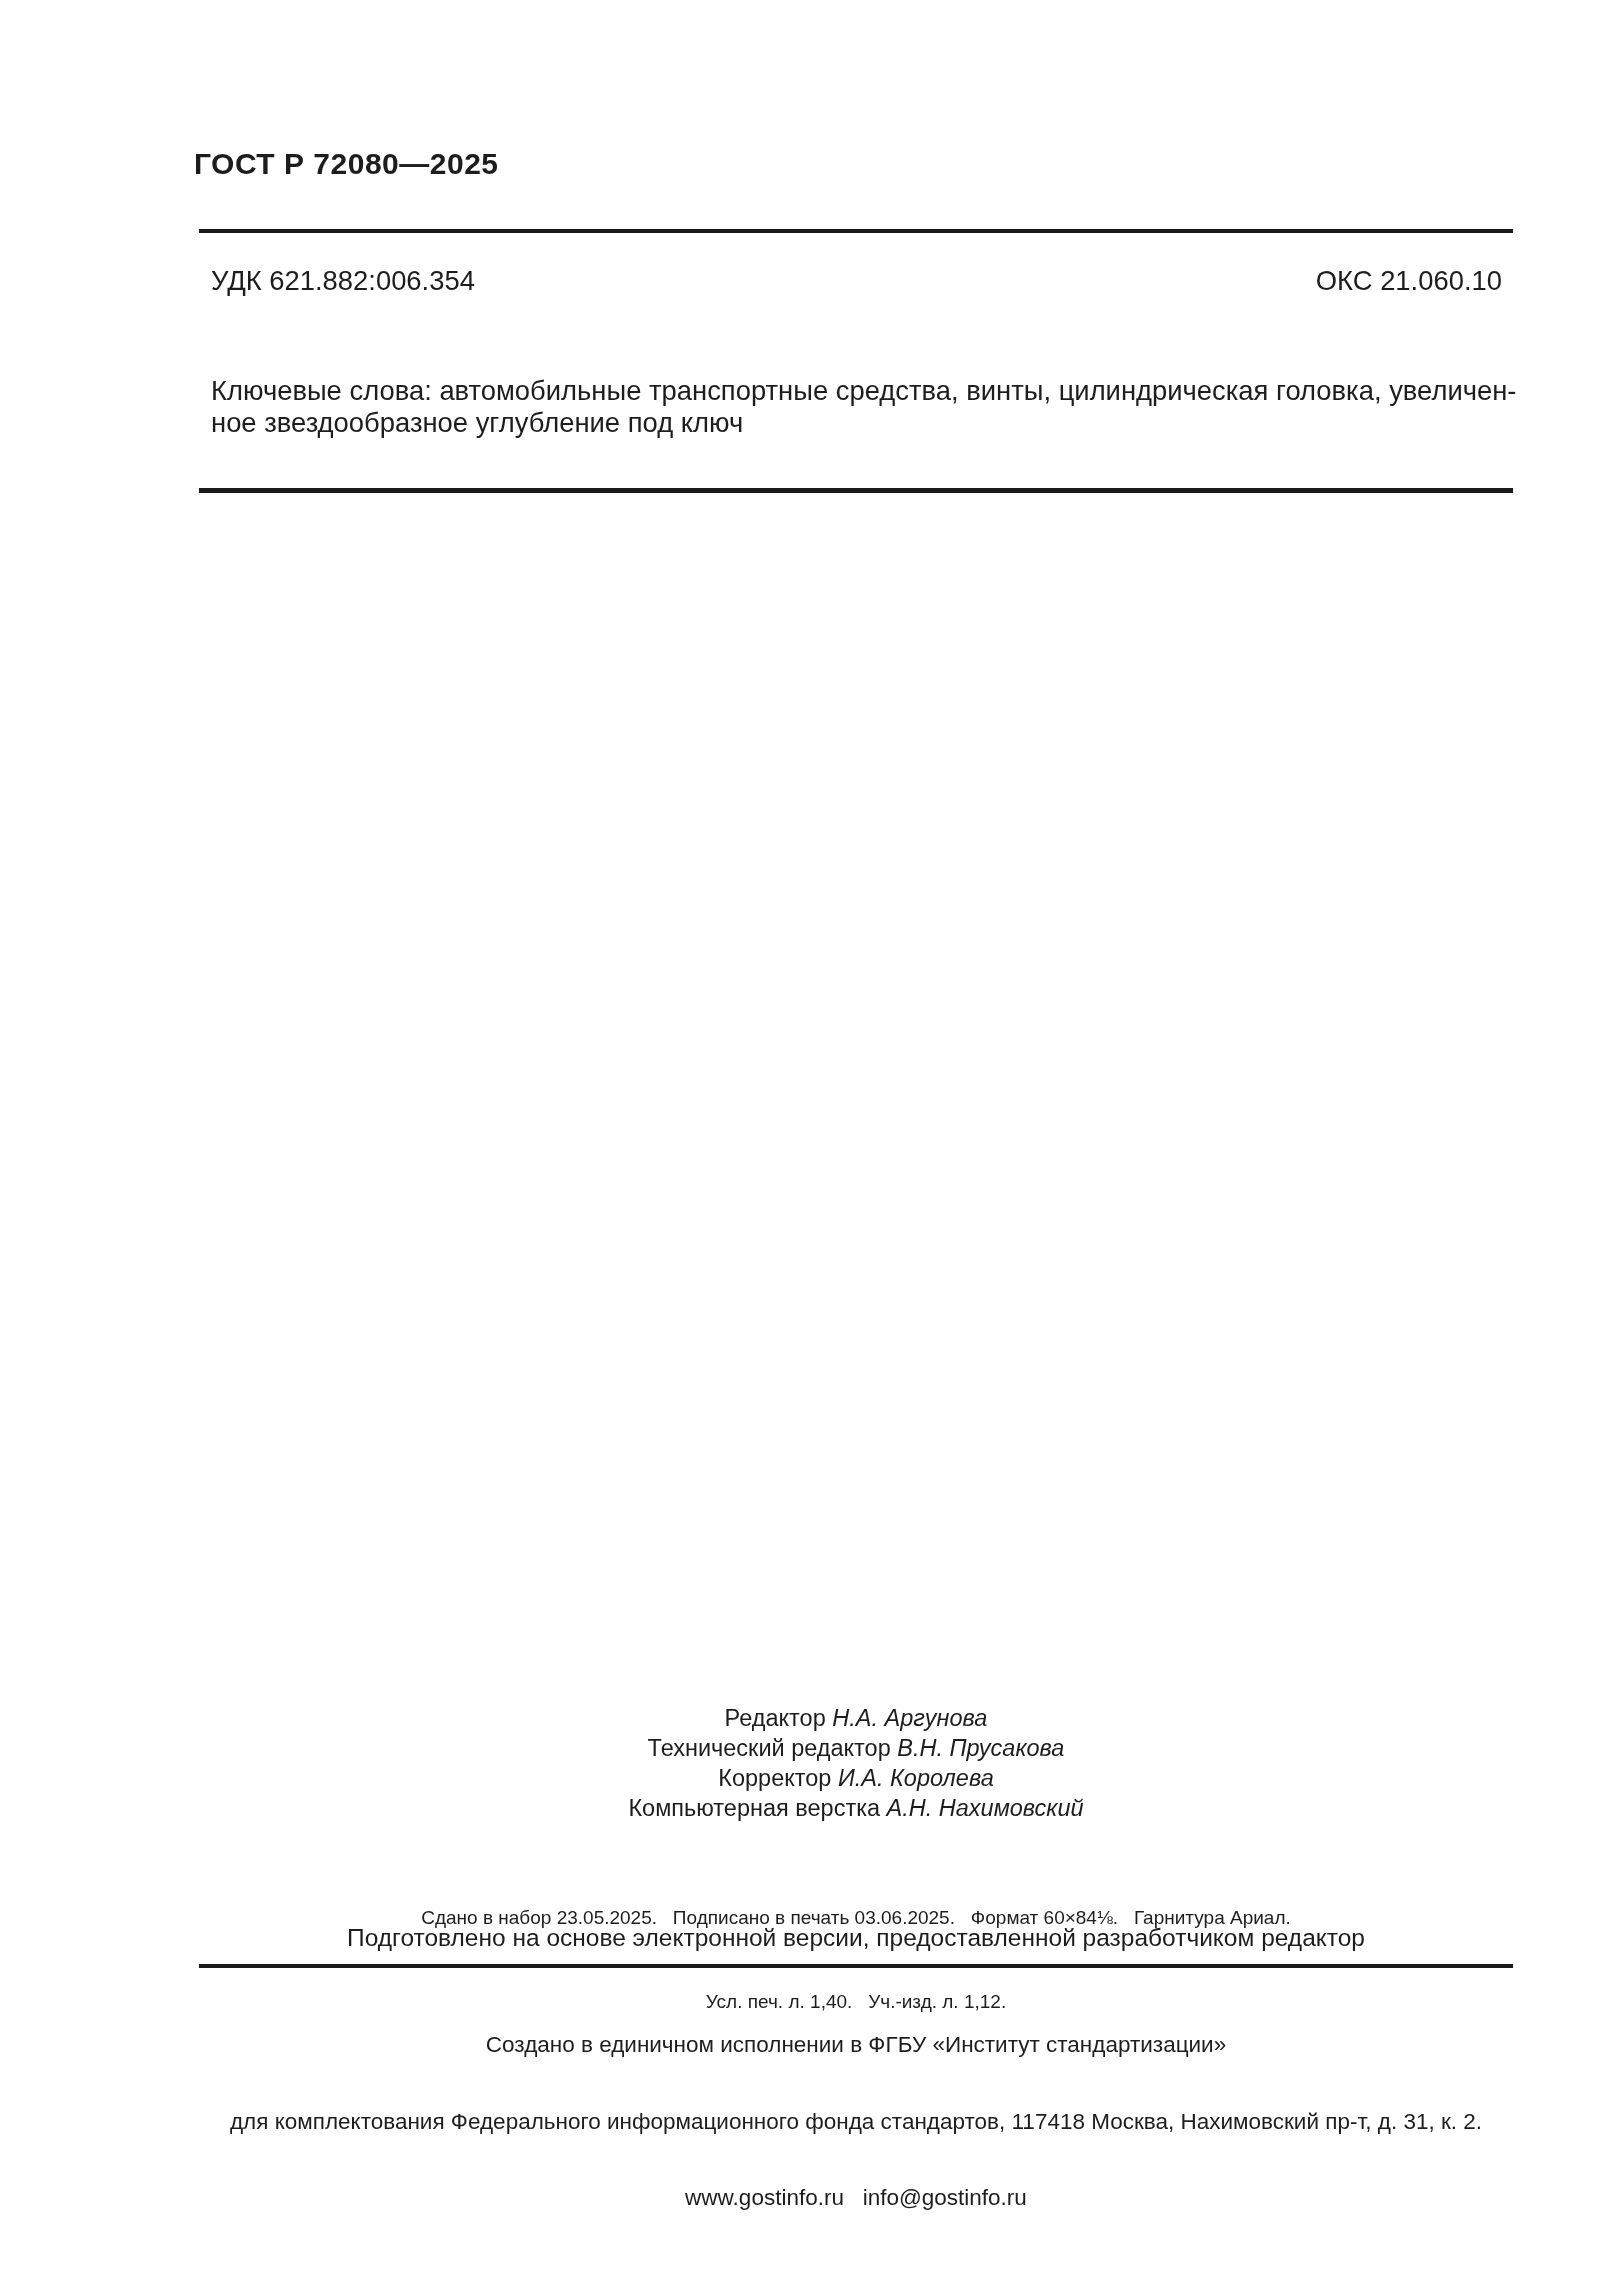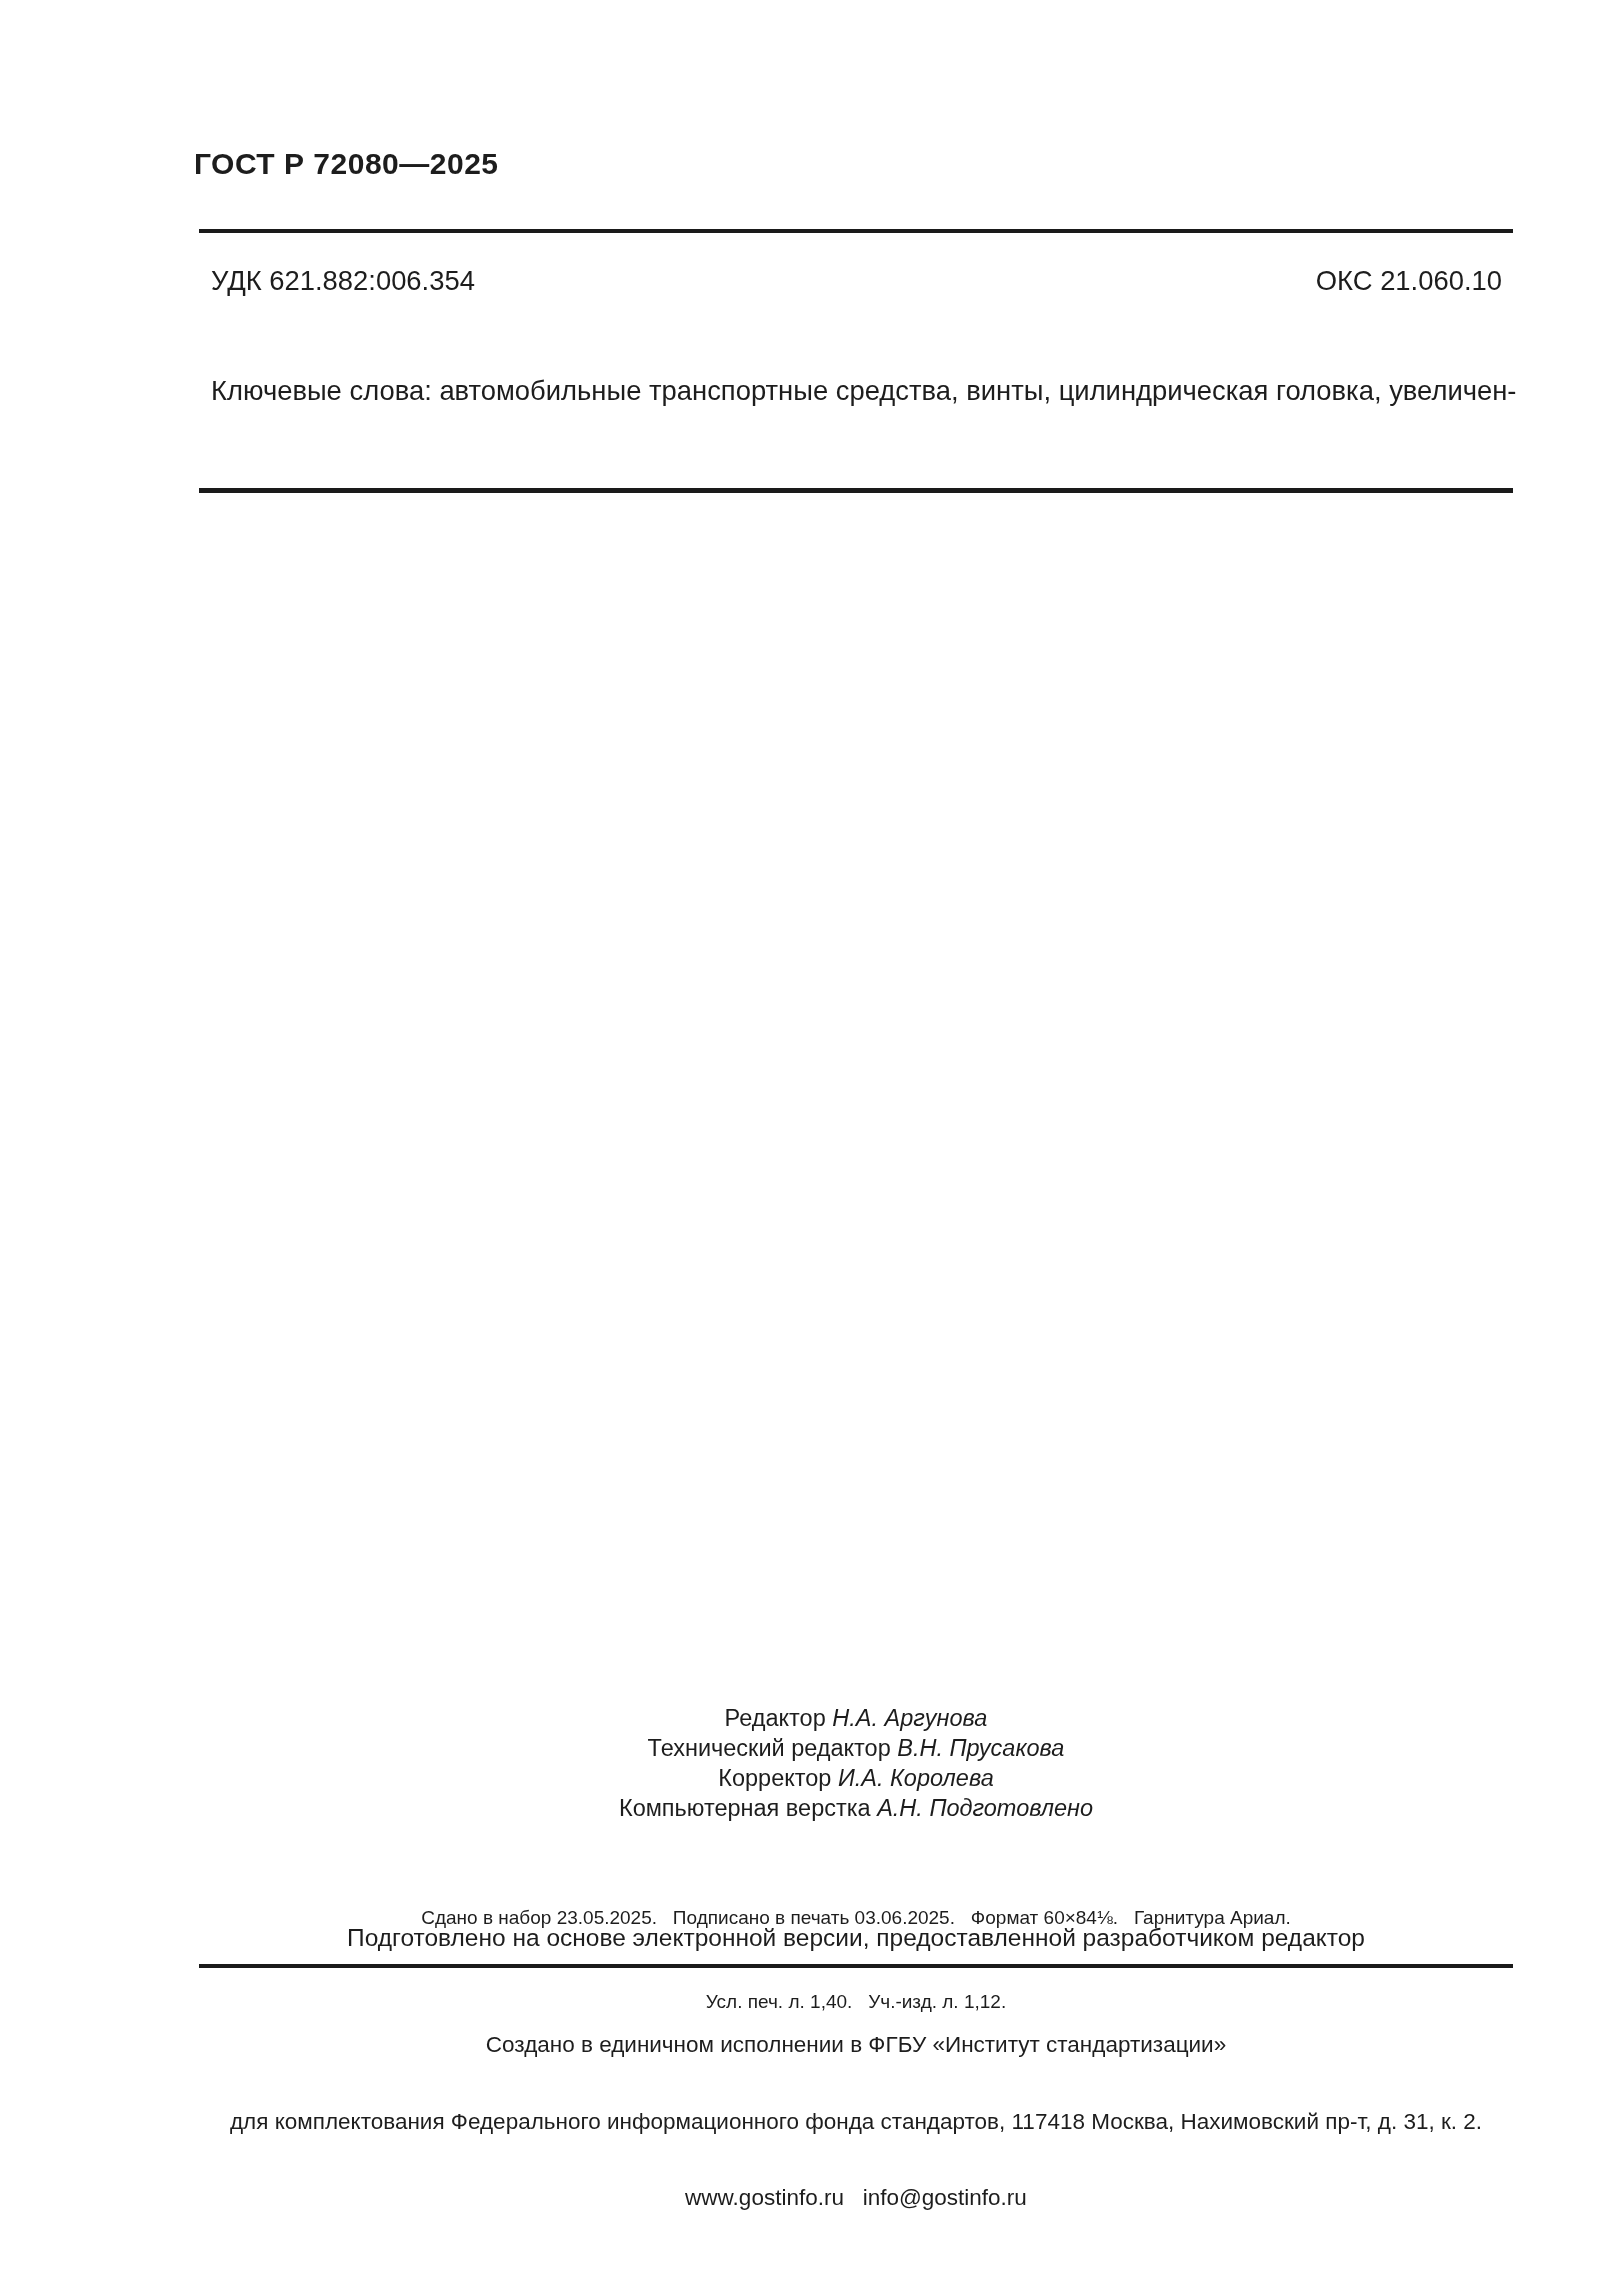--- a/index.html
+++ b/index.html
@@ -106,40 +106,41 @@
 
   <div class="rule rule-top"></div>
 
   <div class="udk-row">
     <span>УДК 621.882:006.354</span>
     <span>ОКС 21.060.10</span>
   </div>
 
   <div class="keywords">
     <div class="kw-line-1">Ключевые слова: автомобильные транспортные средства, винты, цилиндрическая головка, увеличен-</div>
+    <div class="kw-line-2">ное звездообразное углубление под ключ</div>
   </div>
 
   <div class="rule rule-mid"></div>
 
   <div class="centered-block staff-block">
     <div>
       <span class="staff-role">Редактор</span>
       <span class="staff-name">Н.А. Аргунова</span>
     </div>
     <div>
       <span class="staff-role">Технический редактор</span>
       <span class="staff-name">В.Н. Прусакова</span>
     </div>
     <div>
       <span class="staff-role">Корректор</span>
       <span class="staff-name">И.А. Королева</span>
     </div>
     <div>
       <span class="staff-role">Компьютерная верстка</span>
-      <span class="staff-name">А.Н. Подготовлено</span>
+      <span class="staff-name">А.Н. Нахимовский</span>
     </div>
   </div>
 
   <div class="centered-block imprint-block">
     <div>Сдано в набор 23.05.2025.   Подписано в печать 03.06.2025.   Формат 60×84⅛.   Гарнитура Ариал.</div>
     <div>Усл. печ. л. 1,40.   Уч.-изд. л. 1,12.</div>
   </div>
 
   <div class="centered-block prepared-note">Подготовлено на основе электронной версии, предоставленной разработчиком редактор</div>
 

